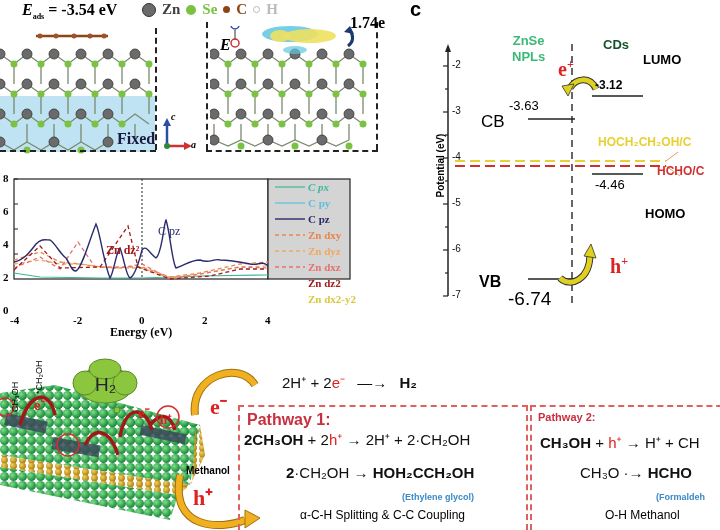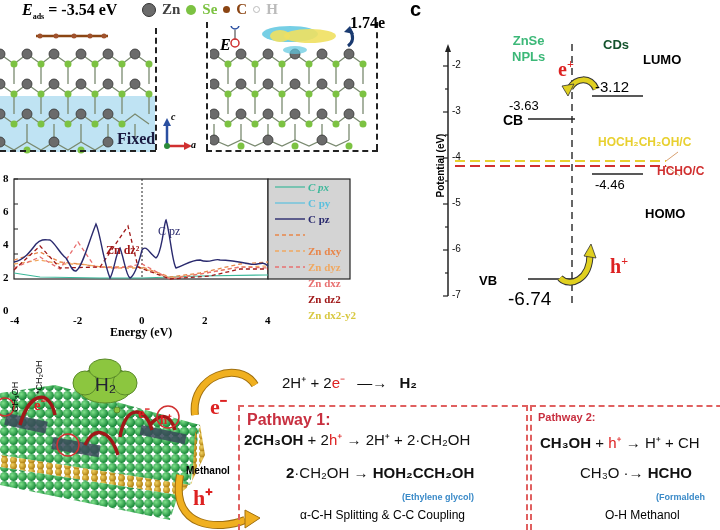--- a/index.html
+++ b/index.html
@@ -223,21 +223,21 @@
   <div class="abs" style="left:308px;top:179px;width:50px;">
     <div class="legend-row" style="color:#3cb89a;font-style:italic;">
         <span>C px</span>
       </div>
     <div class="legend-row" style="color:#5bc0de;">
         <span>C py</span>
       </div>
     <div class="legend-row" style="color:#2a2a6e;">
         <span>C pz</span>
       </div>
-    <div class="legend-row" style="color:#e8864a;margin-top:16px;">
+    <div class="legend-row" style="color:#e8864a;">
         <span>Zn dxy</span>
       </div>
     <div class="legend-row" style="color:#f0a860;">
         <span>Zn dyz</span>
       </div>
     <div class="legend-row" style="color:#e87070;">
         <span>Zn dxz</span>
       </div>
     <div class="legend-row" style="color:#a01818;">
         <span>Zn dz2</span>
@@ -305,24 +305,24 @@
   <div class="etick" style="left:452px;top:243px;">-6</div>
   <div class="etick" style="left:452px;top:289px;">-7</div>
 
   <div class="abs" style="left:512px;top:33px;font-size:13px;font-weight:bold;color:#3cb878;text-align:center;line-height:16px;">
     <div>ZnSe</div>
     <div>NPLs</div>
   </div>
   <div class="abs" style="left:603px;top:37px;font-size:13px;font-weight:bold;color:#14532d;">CDs</div>
   <div class="abs" style="left:643px;top:52px;font-size:13px;font-weight:bold;">LUMO</div>
   <div class="abs" style="left:645px;top:206px;font-size:13px;font-weight:bold;">HOMO</div>
-  <div class="abs" style="left:503px;top:112px;font-size:14px;font-weight:bold;">CB</div>
-  <div class="abs" style="left:479px;top:273px;font-size:13px;font-weight:bold;">VB</div>
+  <div class="abs" style="left:481px;top:112px;font-size:17px;font-weight:normal;">CB</div>
+  <div class="abs" style="left:479px;top:273px;font-size:16px;font-weight:bold;">VB</div>
   <div class="abs" style="left:509px;top:98px;font-size:13px;">-3.63</div>
-  <div class="abs" style="left:595px;top:78px;font-size:15px;">-3.12</div>
+  <div class="abs" style="left:595px;top:78px;font-size:12px;font-weight:bold;">-3.12</div>
   <div class="abs" style="left:595px;top:177px;font-size:13px;">-4.46</div>
   <div class="abs" style="left:508px;top:288px;font-size:19px;">-6.74</div>
   <div class="abs serif" style="left:558px;top:57px;font-size:20px;font-weight:bold;color:#d22;">
     <span>e</span><sup style="font-size:12px;">+</sup>
   </div>
   <div class="abs serif" style="left:610px;top:254px;font-size:20px;font-weight:bold;color:#d22;">
     <span>h</span><sup style="font-size:12px;">+</sup>
   </div>
   <div class="abs" style="left:598px;top:135px;font-size:12px;font-weight:bold;color:#e8d030;white-space:nowrap;">HOCH₂CH₂OH/C</div>
   <div class="abs" style="left:657px;top:164px;font-size:12px;font-weight:bold;color:#d03030;white-space:nowrap;">HCHO/C</div>

